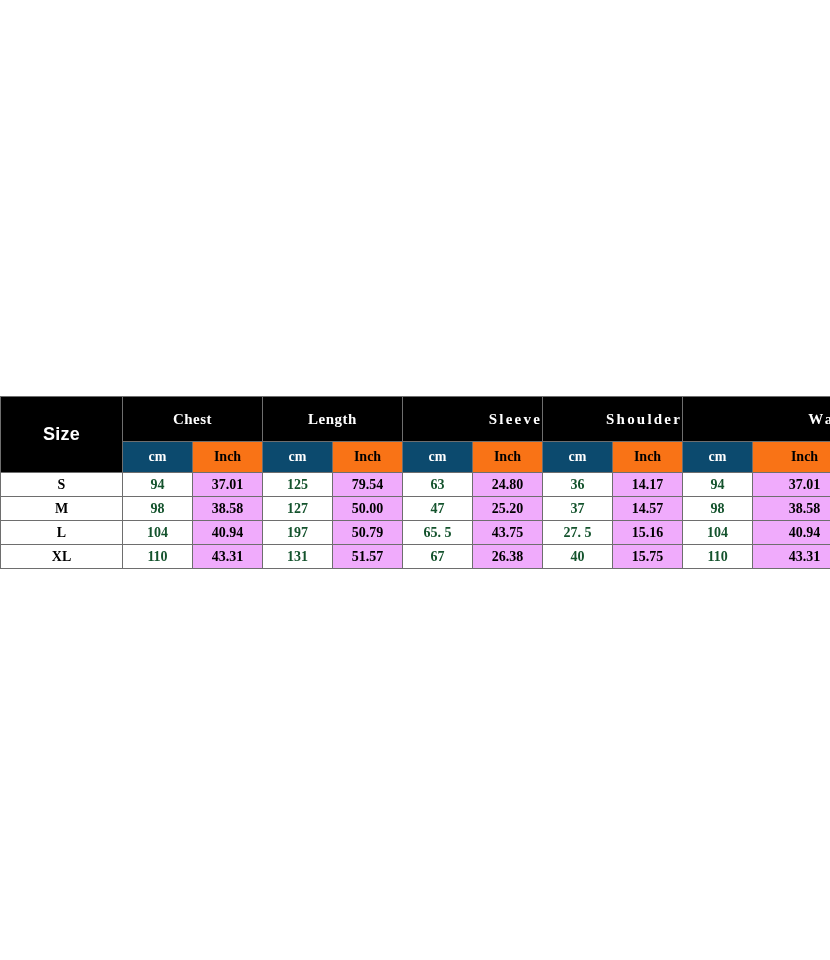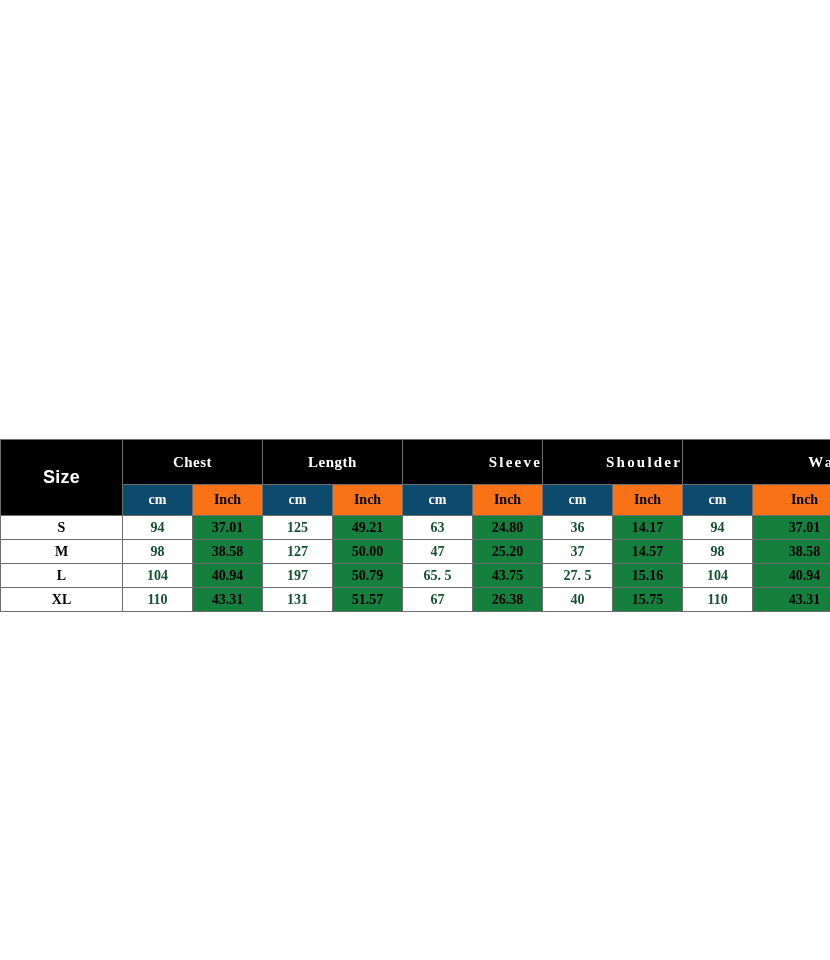--- a/index.html
+++ b/index.html
@@ -14,21 +14,20 @@
     overflow: hidden;
     font-family: "Liberation Serif", "DejaVu Serif", serif;
   }
 
   
   .chart-wrap {
     position: absolute;
     left: 0;
     top: 396px;
     width: 687px;
-    margin-top: 43px;
   }
 
   table.size-chart {
     border-collapse: collapse;
     table-layout: fixed;
     width: 856px;          
     background: #000000;
   }
 
   table.size-chart td,
@@ -88,21 +87,21 @@
   td.c-size {
     background: #ffffff;
     color: #000000;
     border-left: 1px solid #000000;
   }
   td.c-cm {
     background: #ffffff;
     color: #14532d;
   }
   td.c-inch {
-    background: #15803d;
+    background: #f0abfc;
     color: #000000;
   }
 </style>
 </head>
 <body>
 
 <div class="chart-wrap">
   <table class="size-chart">
     <colgroup>
       <col style="width:122px">
@@ -139,21 +138,21 @@
         <th class="unit-inch">Inch</th>
       </tr>
     </thead>
     <tbody>
 
       <tr class="data-row">
         <td class="c-size">S</td>
         <td class="c-cm">94</td>
         <td class="c-inch">37.01</td>
         <td class="c-cm">125</td>
-        <td class="c-inch">49.21</td>
+        <td class="c-inch">79.54</td>
         <td class="c-cm">63</td>
         <td class="c-inch">24.80</td>
         <td class="c-cm">36</td>
         <td class="c-inch">14.17</td>
         <td class="c-cm">94</td>
         <td class="c-inch">37.01</td>
       </tr>
 
       <tr class="data-row">
         <td class="c-size">M</td>

